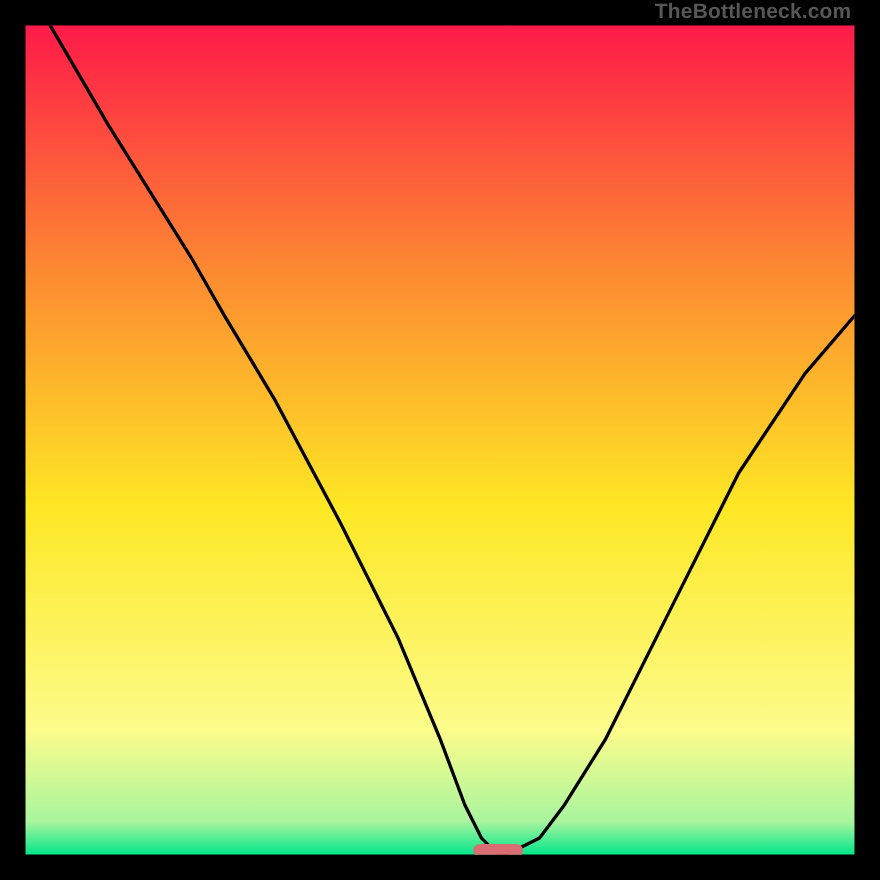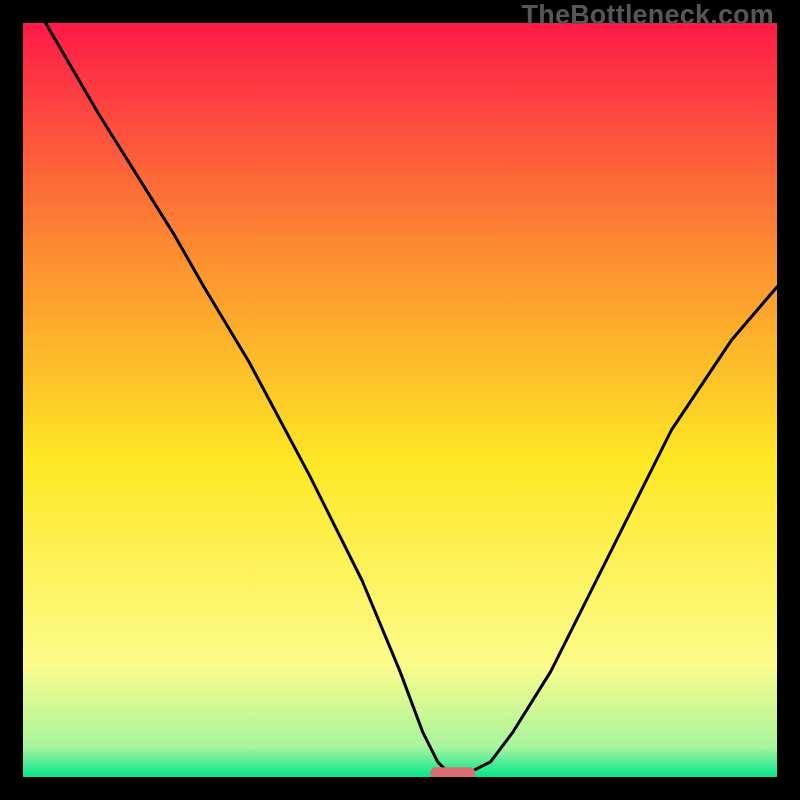--- a/index.html
+++ b/index.html
@@ -23,21 +23,21 @@
     left: 23px;
     top: 23px;
     width: 754px;
     height: 754px;
   }
   .watermark {
     position: absolute;
     top: 0;
     right: 26px;
     font-family: Arial, Helvetica, sans-serif;
-    font-size: 27px;
+    font-size: 19px;
     font-weight: 600;
     color: #575757;
     letter-spacing: 0.2px;
   }
 </style>
 </head>
 <body>
 
 <div class="frame">
 

